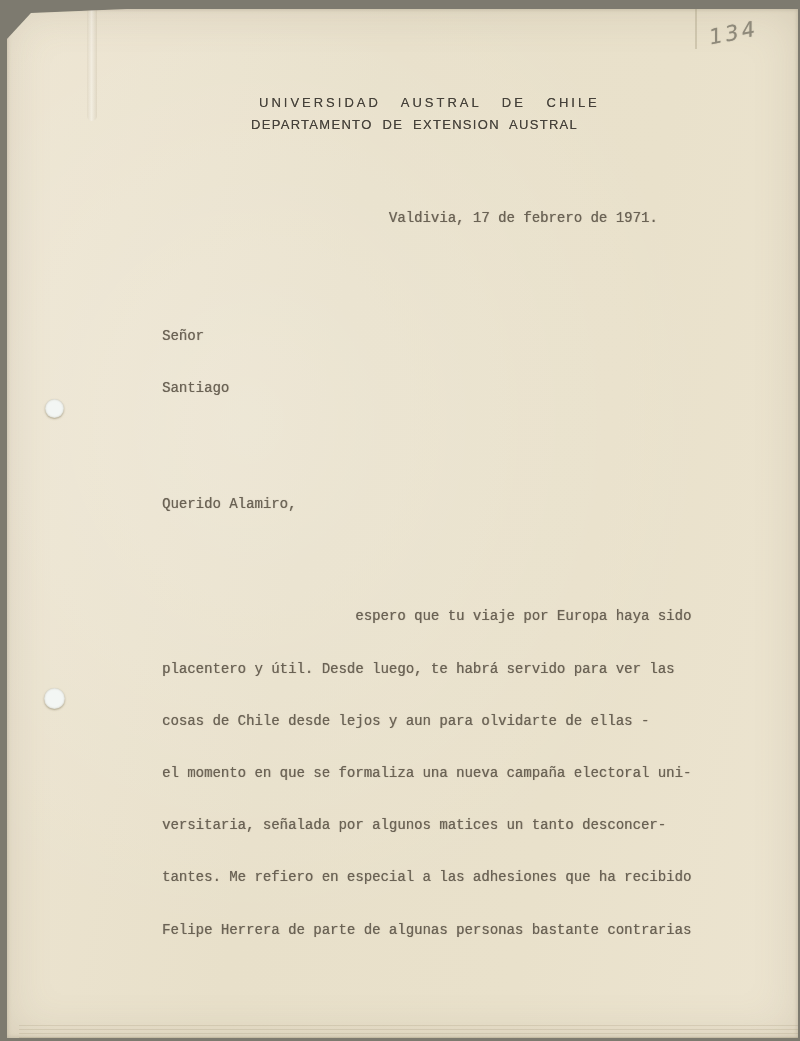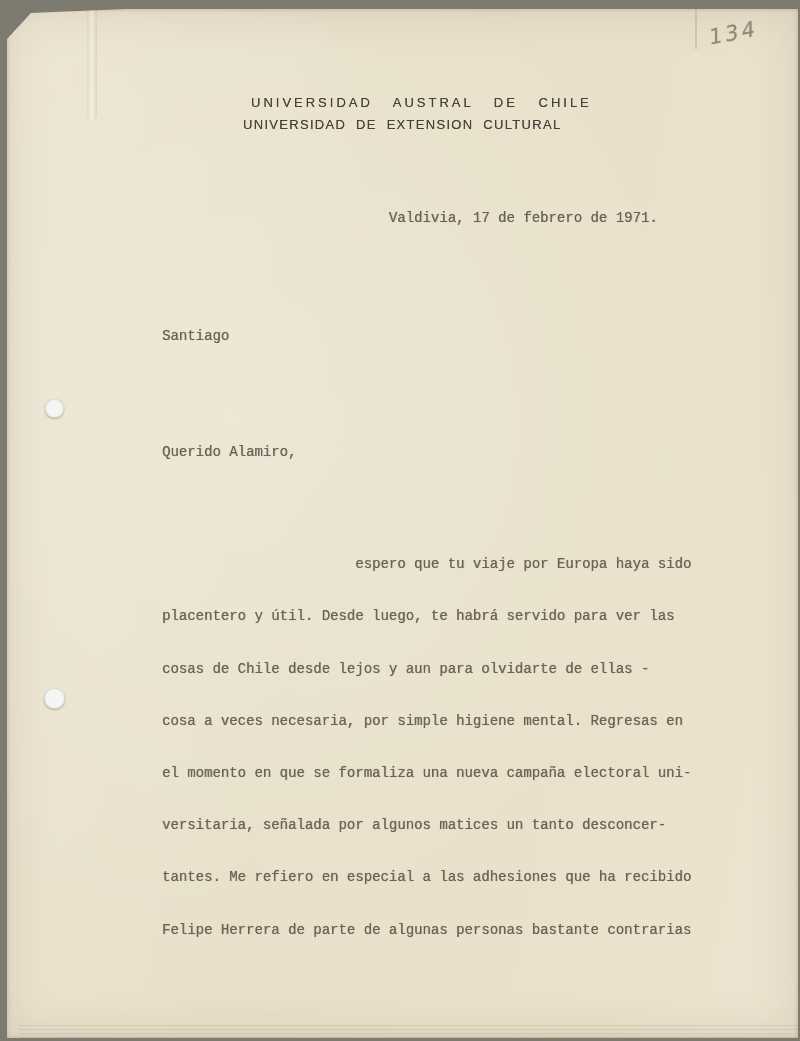--- a/index.html
+++ b/index.html
@@ -32,21 +32,21 @@
   }
   .bottom-stack{
     position:absolute;left:12px;right:0;bottom:0;height:13px;
     background:repeating-linear-gradient(
       to top,
       rgba(156,144,112,0.28) 0 1px,
       rgba(0,0,0,0) 1px 4px);
     opacity:.8;
   }
   .letterhead{
-    position:absolute;left:236px;top:86px;
+    position:absolute;left:244px;top:86px;
     color:#45413a;
     font-size:13px;
     text-shadow:0 0 0.6px rgba(60,55,45,0.65);
     white-space:nowrap;
   }
   .letterhead .lh1{
     padding-left:8px;
     letter-spacing:3px;word-spacing:14px;
   }
   .letterhead .lh2{
@@ -87,37 +87,37 @@
 <body>
 
 <div class="scan">
   <div class="paper">
     <div class="crease"></div>
     <div class="edge-line"></div>
     <div class="bottom-stack"></div>
 
     <div class="letterhead">
       <div class="lh1">UNIVERSIDAD AUSTRAL DE CHILE</div>
-      <div class="lh2">UNIVERSIDAD DE EXTENSION CULTURAL</div>
+      <div class="lh2">DEPARTAMENTO DE EXTENSION AUSTRAL</div>
     </div>
 
     <div class="typed">
       <div class="block-date">                           Valdivia, 17 de febrero de 1971.</div>
 
       <div class="block-recipient">
+        <div>Señor</div>
         <div>Santiago</div>
       </div>
 
       <div class="block-salutation">Querido Alamiro,</div>
 
       <div class="block-body">
         <div>                       espero que tu viaje por Europa haya sido</div>
         <div>placentero y útil. Desde luego, te habrá servido para ver las</div>
         <div>cosas de Chile desde lejos y aun para olvidarte de ellas -</div>
-        <div>cosa a veces necesaria, por simple higiene mental. Regresas en</div>
         <div>el momento en que se formaliza una nueva campaña electoral uni-</div>
         <div>versitaria, señalada por algunos matices un tanto desconcer-</div>
         <div>tantes. Me refiero en especial a las adhesiones que ha recibido</div>
         <div>Felipe Herrera de parte de algunas personas bastante contrarias</div>
         
         
         
         
         
         

